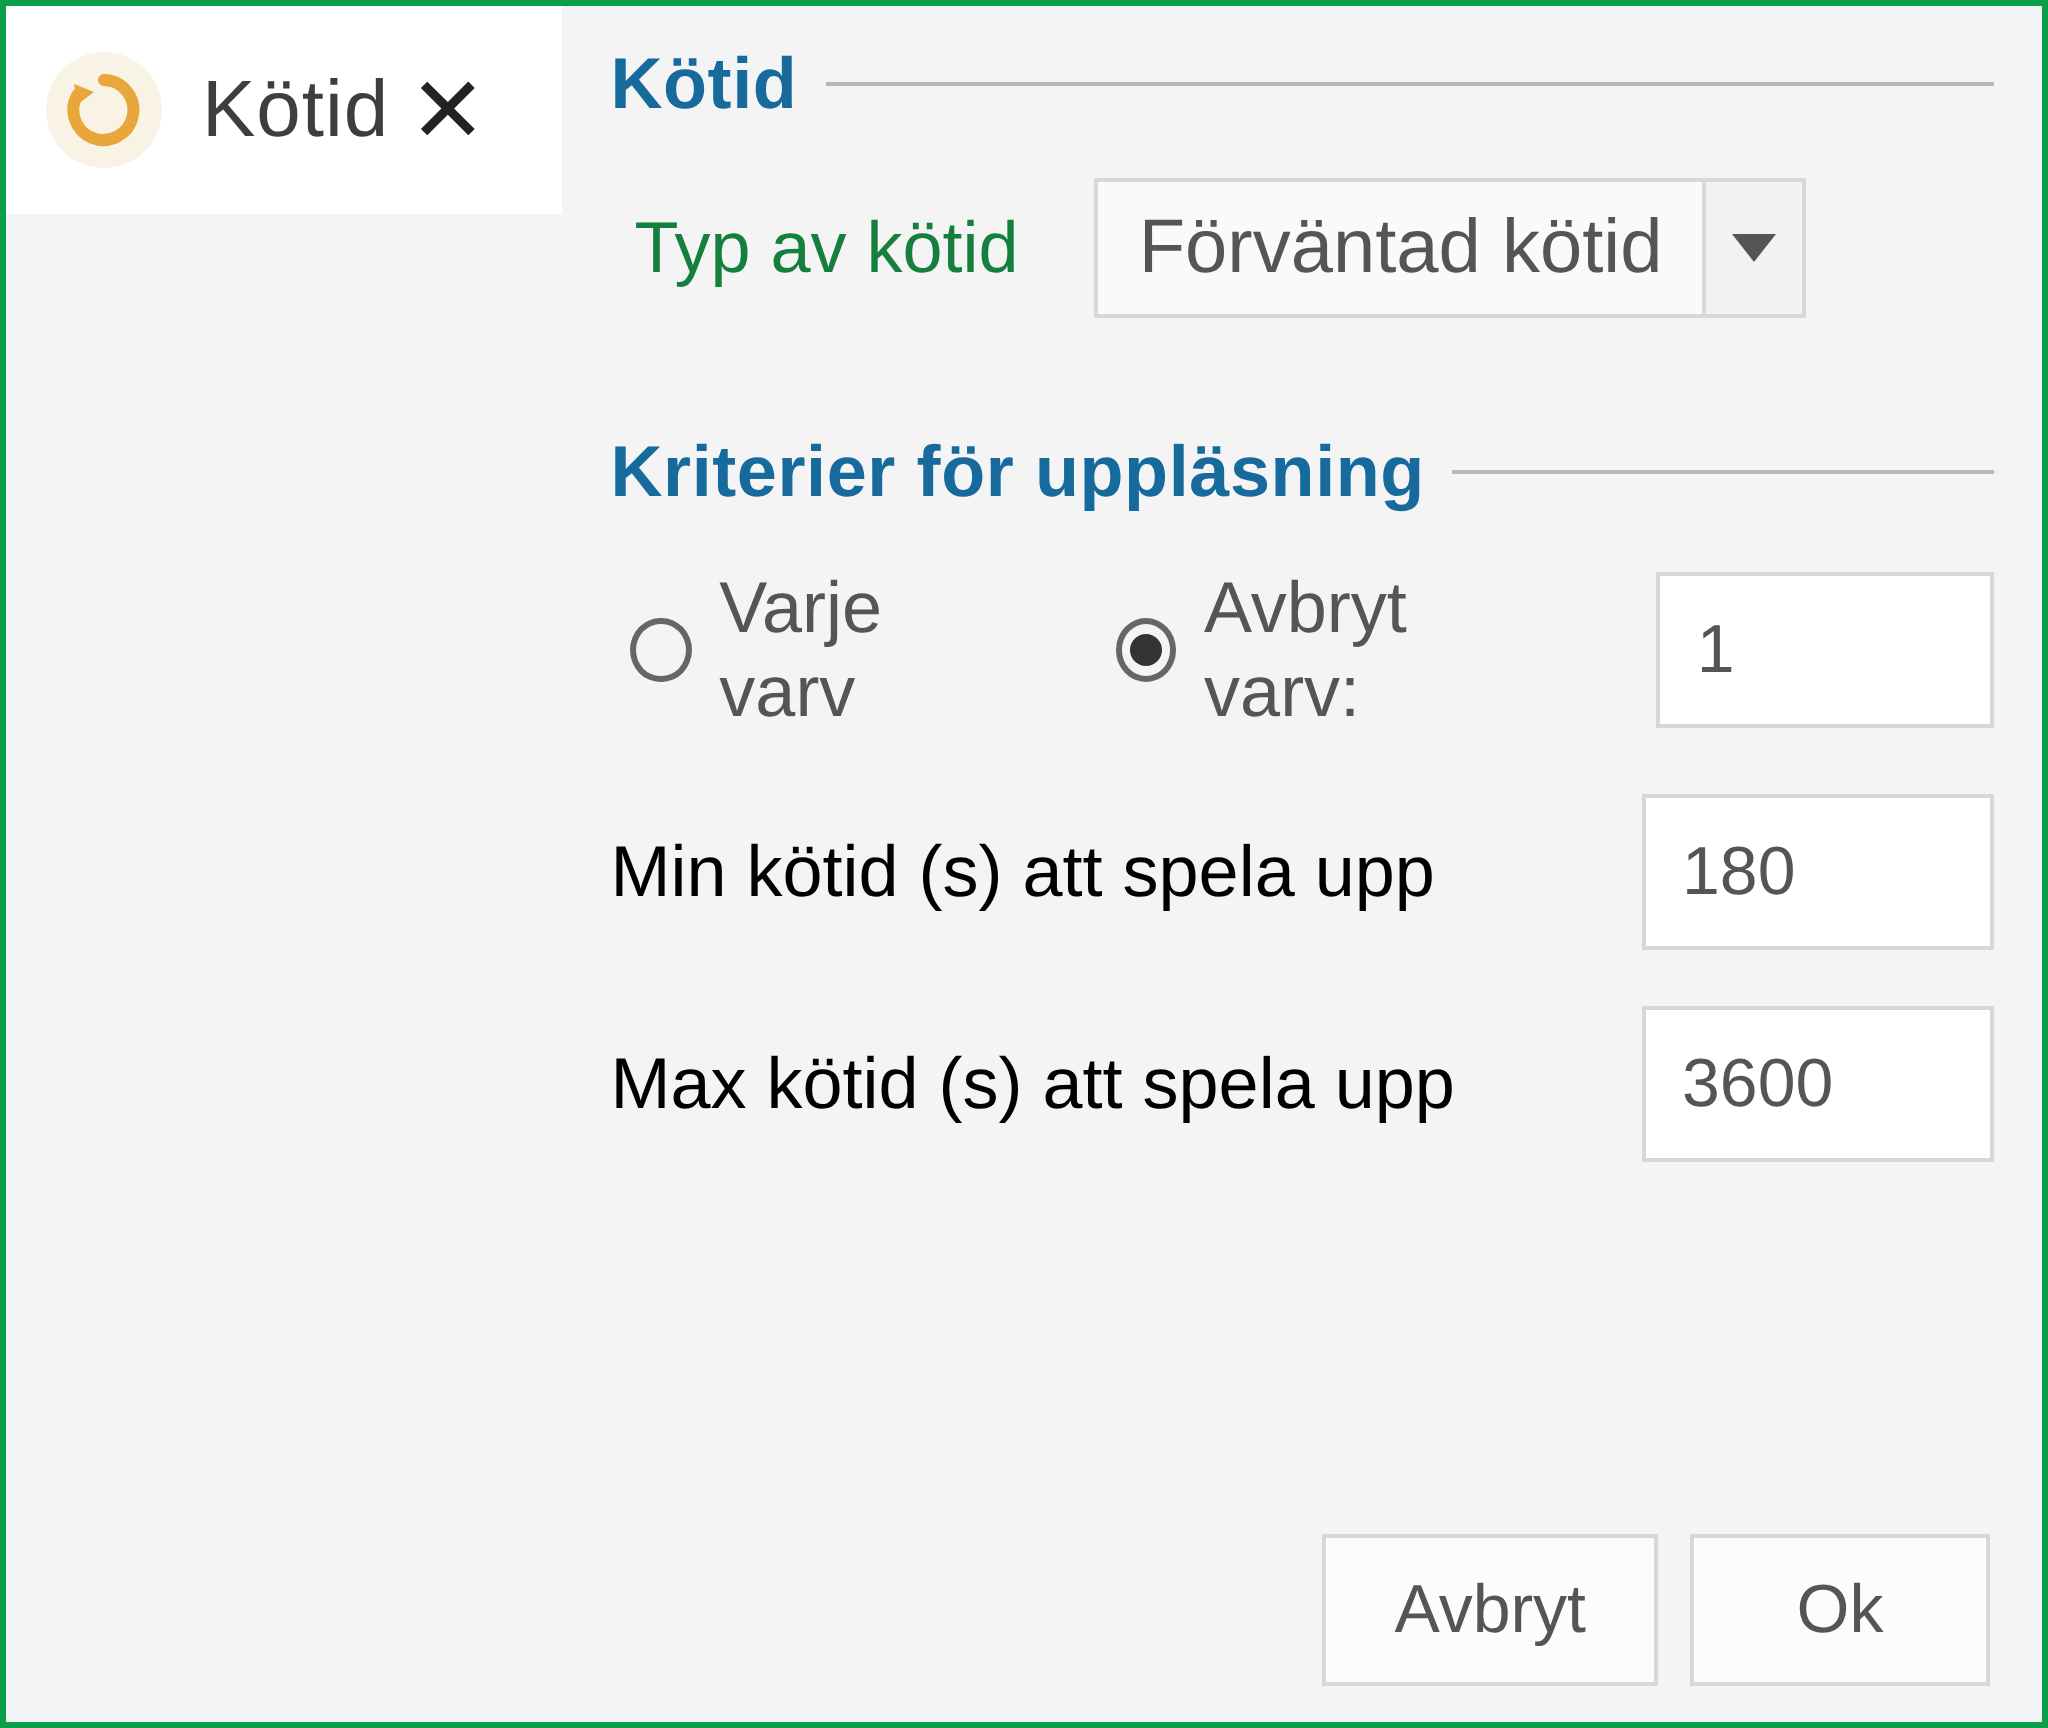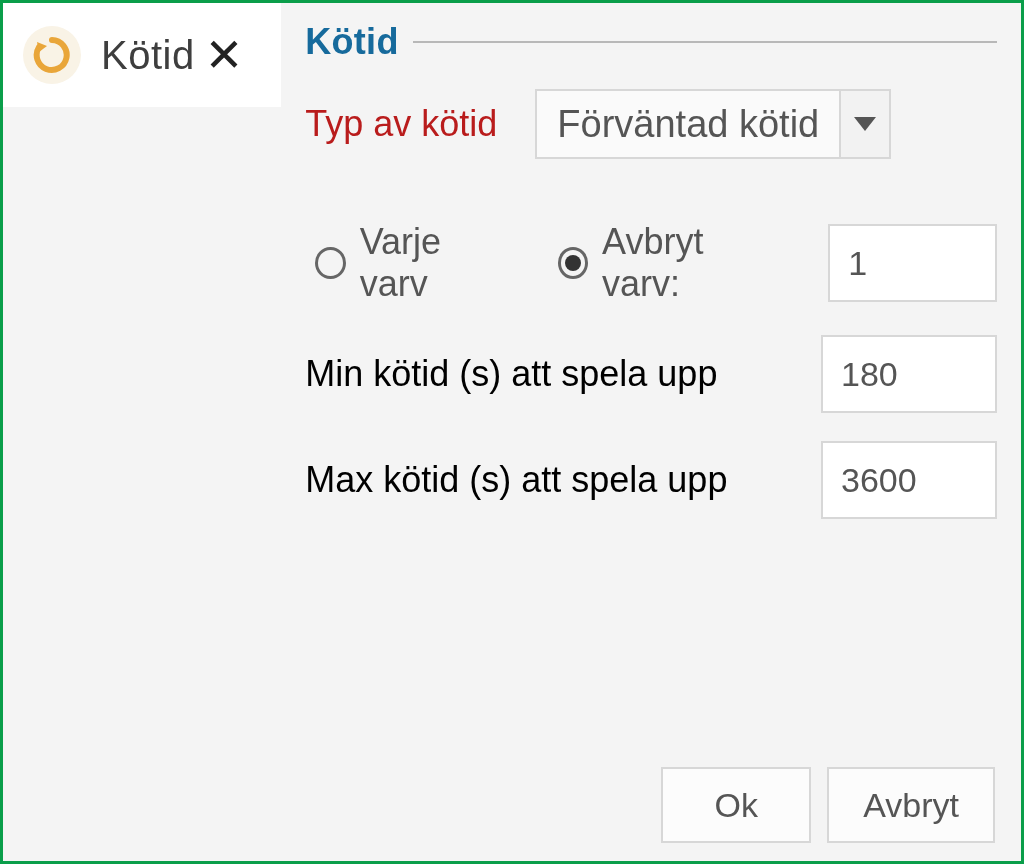--- a/index.html
+++ b/index.html
@@ -79,24 +79,25 @@
     flex: 1;
     height: 2px;
     background: #b8b8b8;
   }
   .row {
     display: flex;
     align-items: center;
     margin-bottom: 26px;
   }
   .field-label {
-    color: #b91c1c;
+    color: #15803d;
     font-size: 36px;
     margin-right: 38px;
     white-space: nowrap;
+    margin-left: 12px;
   }
   .combo {
     display: inline-flex;
     align-items: stretch;
     border: 2px solid #d7d7d7;
     background: #fafafa;
     height: 70px;
   }
   .combo-text {
     padding: 0 20px;
@@ -225,20 +226,24 @@
           <div class="combo-btn">
             <svg width="22" height="14" viewBox="0 0 22 14">
               <polygon points="0,0 22,0 11,14" fill="#555"></polygon>
             </svg>
           </div>
         </div>
       </div>
     </div>
 
     <div class="section" style="margin-bottom:10px;">
+      <div class="section-header">
+        <div class="section-title">Kriterier för uppläsning</div>
+        <div class="section-rule"></div>
+      </div>
 
       <div class="radio-row">
         <div class="radio-item" style="margin-left:10px;">
           <div class="radio-outline"></div>
           <div class="radio-label">Varje varv</div>
         </div>
         <div class="radio-item">
           <div class="radio-outline">
             <div class="radio-dot"></div>
           </div>
@@ -259,21 +264,21 @@
       <div class="value-row">
         <div class="value-label">Max kötid (s) att spela upp</div>
         <div class="text-input">
           <span>3600</span>
         </div>
       </div>
     </div>
 
     <div class="footer">
       <div class="btn">
+        <span>Avbryt</span>
+      </div>
+      <div class="btn">
         <span>Ok</span>
-      </div>
-      <div class="btn">
-        <span>Avbryt</span>
       </div>
     </div>
 
   </div>
 </div>
 
 </body></html>

